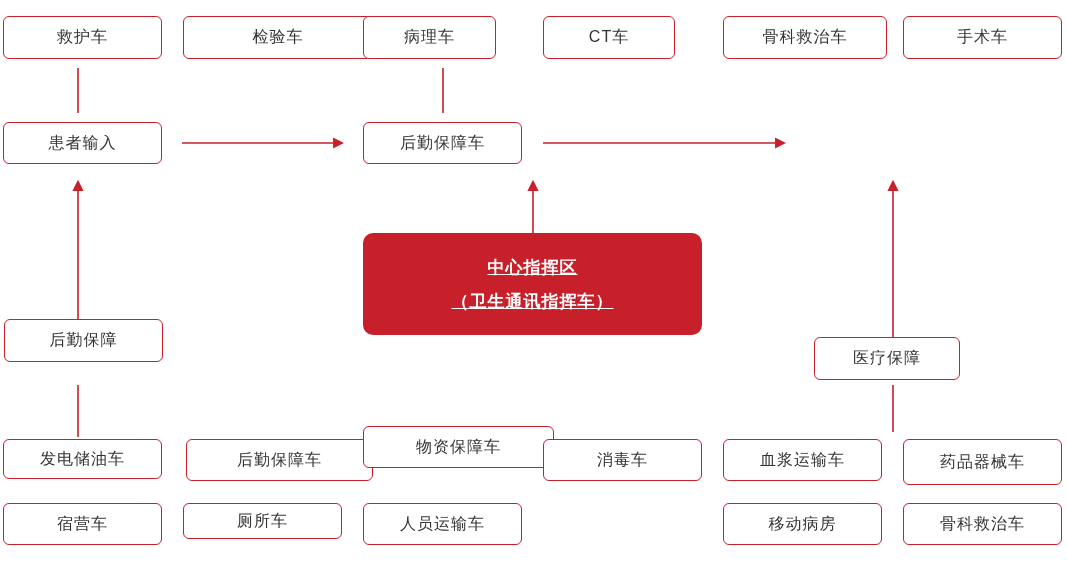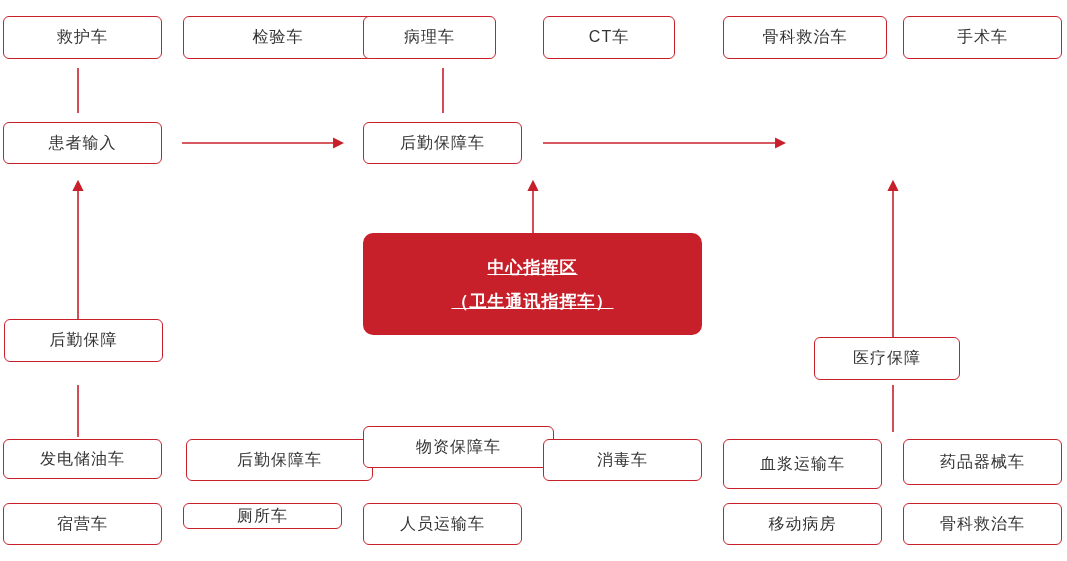--- a/index.html
+++ b/index.html
@@ -95,22 +95,22 @@
     <div>（卫生通讯指挥车）</div>
   </div>
 
   <div class="node" style="left:4px;top:319px;width:159px;height:43px">后勤保障</div>
   <div class="node" style="left:814px;top:337px;width:146px;height:43px">医疗保障</div>
 
   <div class="node" style="left:3px;top:439px;width:159px;height:40px">发电储油车</div>
   <div class="node" style="left:186px;top:439px;width:187px;height:42px">后勤保障车</div>
   <div class="node" style="left:363px;top:426px;width:191px;height:42px">物资保障车</div>
   <div class="node" style="left:543px;top:439px;width:159px;height:42px">消毒车</div>
-  <div class="node" style="left:723px;top:439px;width:159px;height:50px">血浆运输车</div>
+  <div class="node" style="left:723px;top:439px;width:159px;height:42px">血浆运输车</div>
   <div class="node" style="left:903px;top:439px;width:159px;height:46px">药品器械车</div>
 
   <div class="node" style="left:3px;top:503px;width:159px;height:42px">宿营车</div>
-  <div class="node" style="left:183px;top:503px;width:159px;height:26px">厕所车</div>
+  <div class="node" style="left:183px;top:503px;width:159px;height:36px">厕所车</div>
   <div class="node" style="left:363px;top:503px;width:159px;height:42px">人员运输车</div>
   <div class="node" style="left:723px;top:503px;width:159px;height:42px">移动病房</div>
   <div class="node" style="left:903px;top:503px;width:159px;height:42px">骨科救治车</div>
 
 </div>
 
 </body></html>

